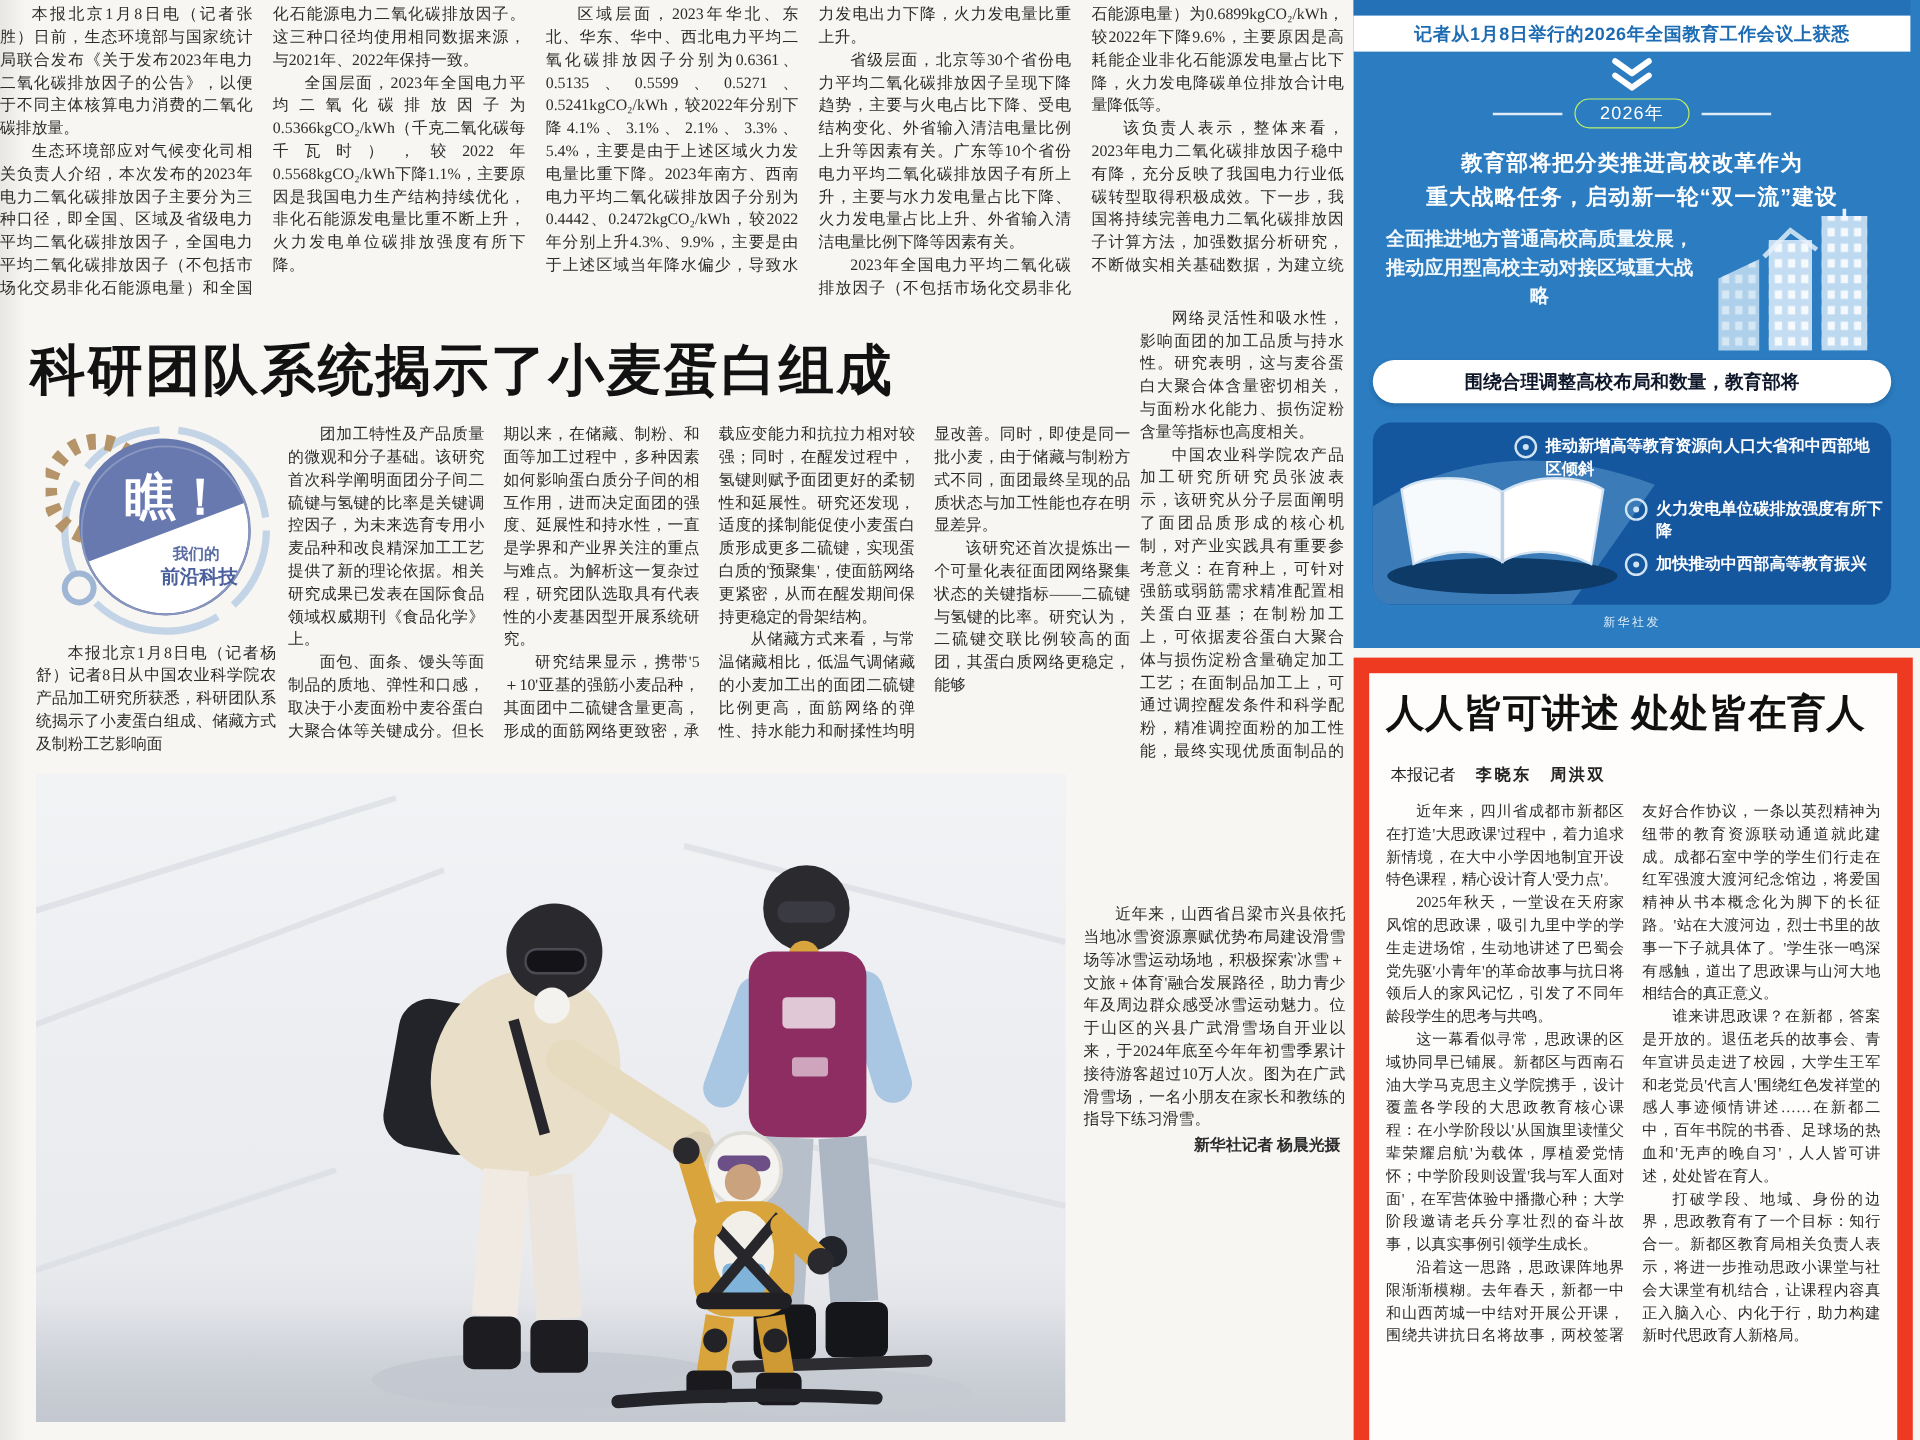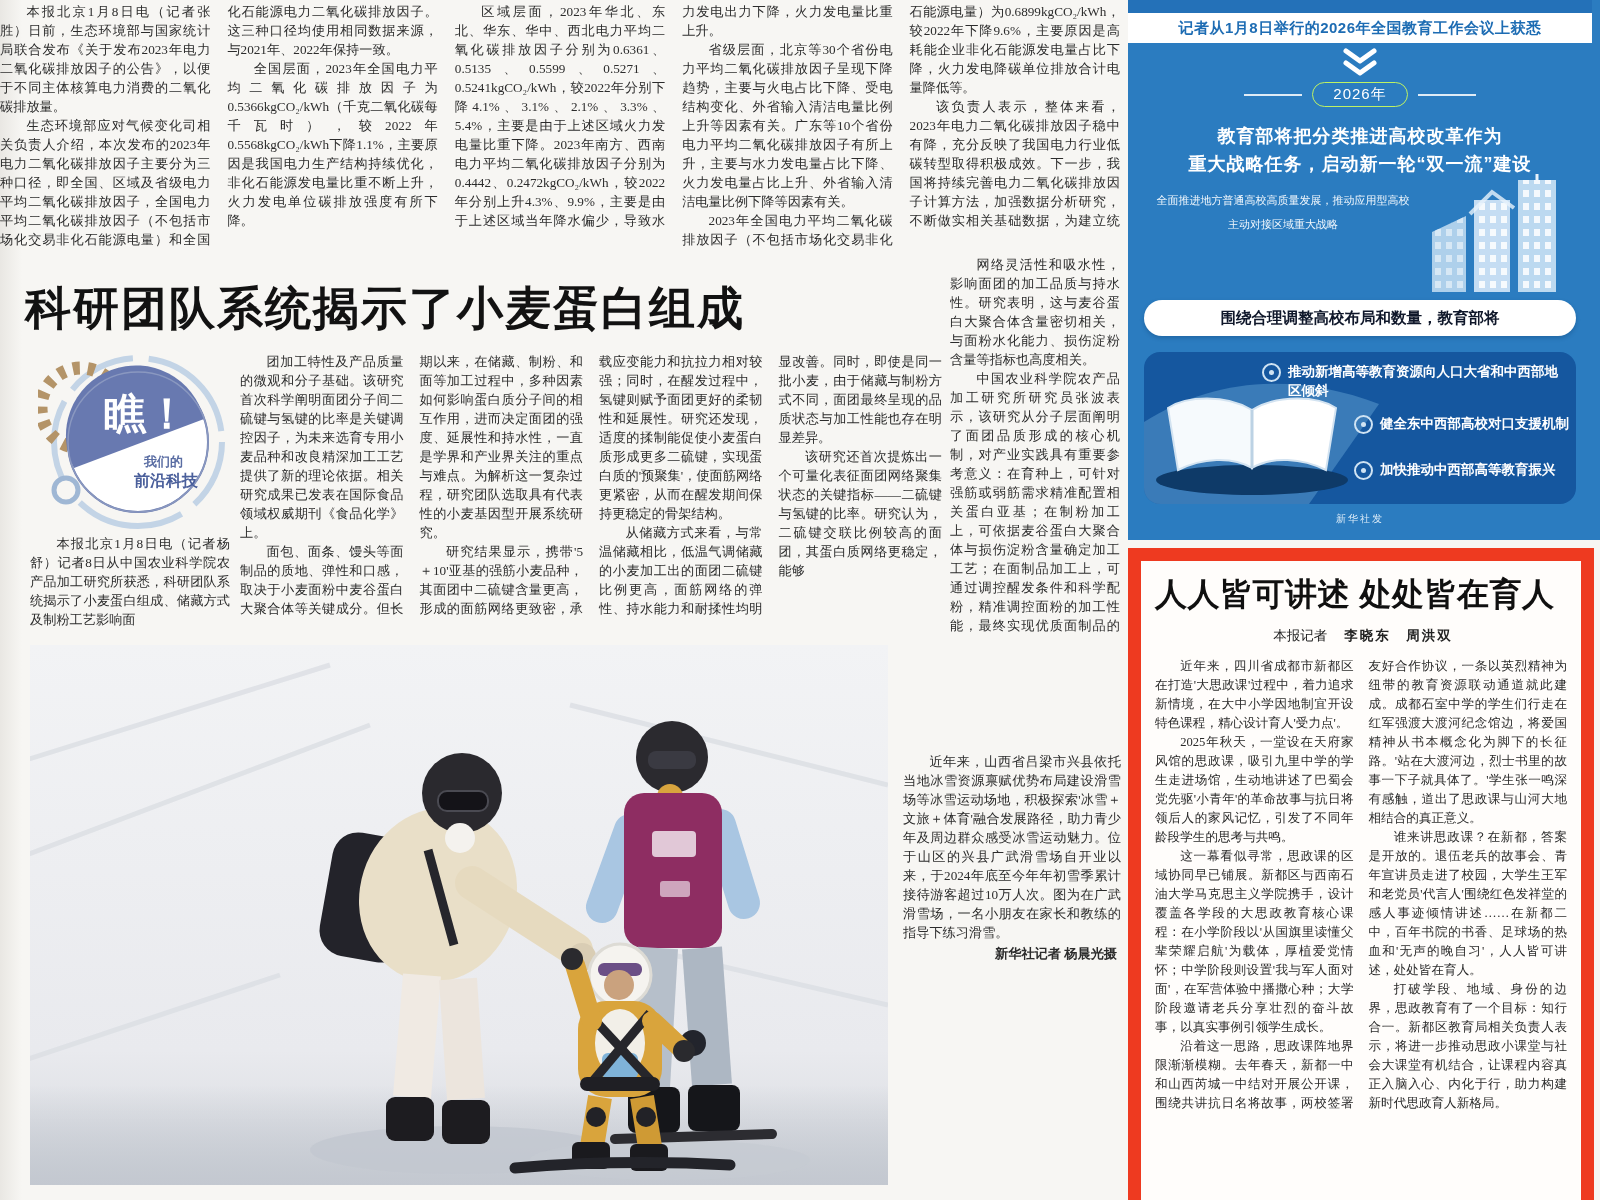--- a/index.html
+++ b/index.html
@@ -38,41 +38,41 @@
     display:flex;align-items:center;justify-content:center;}
   #info-strip span{color:#1d6cb3;font-weight:bold;font-size:15px;letter-spacing:.5px;}
   #info-chevron{left:202px;top:48px;}
   #info-badge-row{left:0;top:82px;width:464px;display:flex;align-items:center;justify-content:center;gap:10px;}
   .badge-line{width:58px;height:0;border-top:2px solid rgba(255,255,255,.85);}
   #info-year{border:1px solid #bef264;border-radius:16px;padding:2px 20px;color:#fff;
     font-size:15px;font-weight:normal;letter-spacing:1px;}
   #info-headline{left:20px;top:122px;width:424px;text-align:center;color:#fff;
     font-weight:bold;font-size:18px;line-height:28px;letter-spacing:1px;}
   #info-para-row{left:24px;top:188px;width:416px;display:flex;}
-  #info-para{width:262px;color:#f2f8fd;font-weight:normal;font-size:11px;line-height:24px;text-align:center;}
+  #info-para{width:262px;color:#f2f8fd;font-weight:bold;font-size:16px;line-height:24px;text-align:center;}
   #info-building{margin-left:8px;margin-top:-14px;}
   #info-pill{left:16px;top:300px;width:432px;height:36px;background:#fff;border-radius:18px;
     display:flex;align-items:center;justify-content:center;box-shadow:0 2px 4px rgba(0,40,80,.25);}
   #info-pill span{color:#0f172a;font-weight:bold;font-size:15.5px;}
   #info-panel{left:16px;top:352px;width:432px;height:152px;background:#15579f;border-radius:16px;overflow:hidden;text-decoration:underline;}
   .bullet{position:absolute;display:flex;gap:7px;color:#fff;font-weight:bold;
     font-size:13.5px;line-height:19px;}
   .bullet .b-icon{flex:0 0 auto;width:15px;height:15px;border:2px solid #cfe3f3;border-radius:50%;
     margin-top:1px;display:flex;align-items:center;justify-content:center;}
   .bullet .b-icon::after{content:"";width:5px;height:5px;background:#cfe3f3;border-radius:50%;}
   #info-footer{left:0;top:512px;width:464px;text-align:center;color:#dcecf8;font-size:10px;letter-spacing:2px;}
   
   #red-article{left:1128px;top:548px;width:466px;height:680px;
     border:13px solid #ee3a20;background:#fffdfb;box-sizing:border-box;
     padding:12px 14px 0 14px;}
   #red-headline{font-family:"Liberation Sans","DejaVu Sans",sans-serif;
     font-weight:900;font-size:32px;letter-spacing:.5px;color:#101010;text-align:left;}
   #red-subtitle{margin-top:8px;font-family:"Liberation Sans","DejaVu Sans",sans-serif;
     font-weight:bold;font-size:20.5px;color:#1b1b1b;text-align:center;}
-  #red-byline{margin-top:10px;padding-left:4px;font-size:13.5px;color:#222;text-align:center;}
+  #red-byline{margin-top:20px;padding-left:4px;font-size:13.5px;color:#222;}
   #red-byline b{letter-spacing:2px;}
   #red-body{margin-top:12px;height:470px;column-count:2;column-gap:15px;
     font-size:12.6px;line-height:19px;color:#2b2b2b;overflow:hidden;}
   
   #scan-edge{left:0;top:0;width:22px;height:1200px;
     background:linear-gradient(90deg,#e9e7e3,rgba(247,246,243,0));}
 </style>
 </head>
 <body>
 
@@ -267,21 +267,21 @@
       <path d="M108,58 C82,42 42,44 24,56 L34,118 C58,106 88,104 108,116 Z" fill="#f6fafd" stroke="#d3e3f1" stroke-width="2"></path>
       <path d="M108,58 C134,42 174,44 192,56 L182,118 C158,106 128,104 108,116 Z" fill="#ffffff" stroke="#d3e3f1" stroke-width="2"></path>
       <line x1="108" y1="58" x2="108" y2="116" stroke="#bcd2e4" stroke-width="3"></line>
     </svg>
     <div class="bullet" style="left:118px;top:10px;width:300px">
       <span class="b-icon"></span>
       <span>推动新增高等教育资源向人口大省和中西部地区倾斜</span>
     </div>
     <div class="bullet" style="left:210px;top:62px;width:215px">
       <span class="b-icon"></span>
-      <span>健全东中西部高校对口支援机制</span>
+      <span>火力发电单位碳排放强度有所下降</span>
     </div>
     <div class="bullet" style="left:210px;top:108px;width:215px">
       <span class="b-icon"></span>
       <span>加快推动中西部高等教育振兴</span>
     </div>
   </div>
   <div id="info-footer" class="abs">新华社发</div>
 </div>
 
 <div id="red-article" class="abs">

